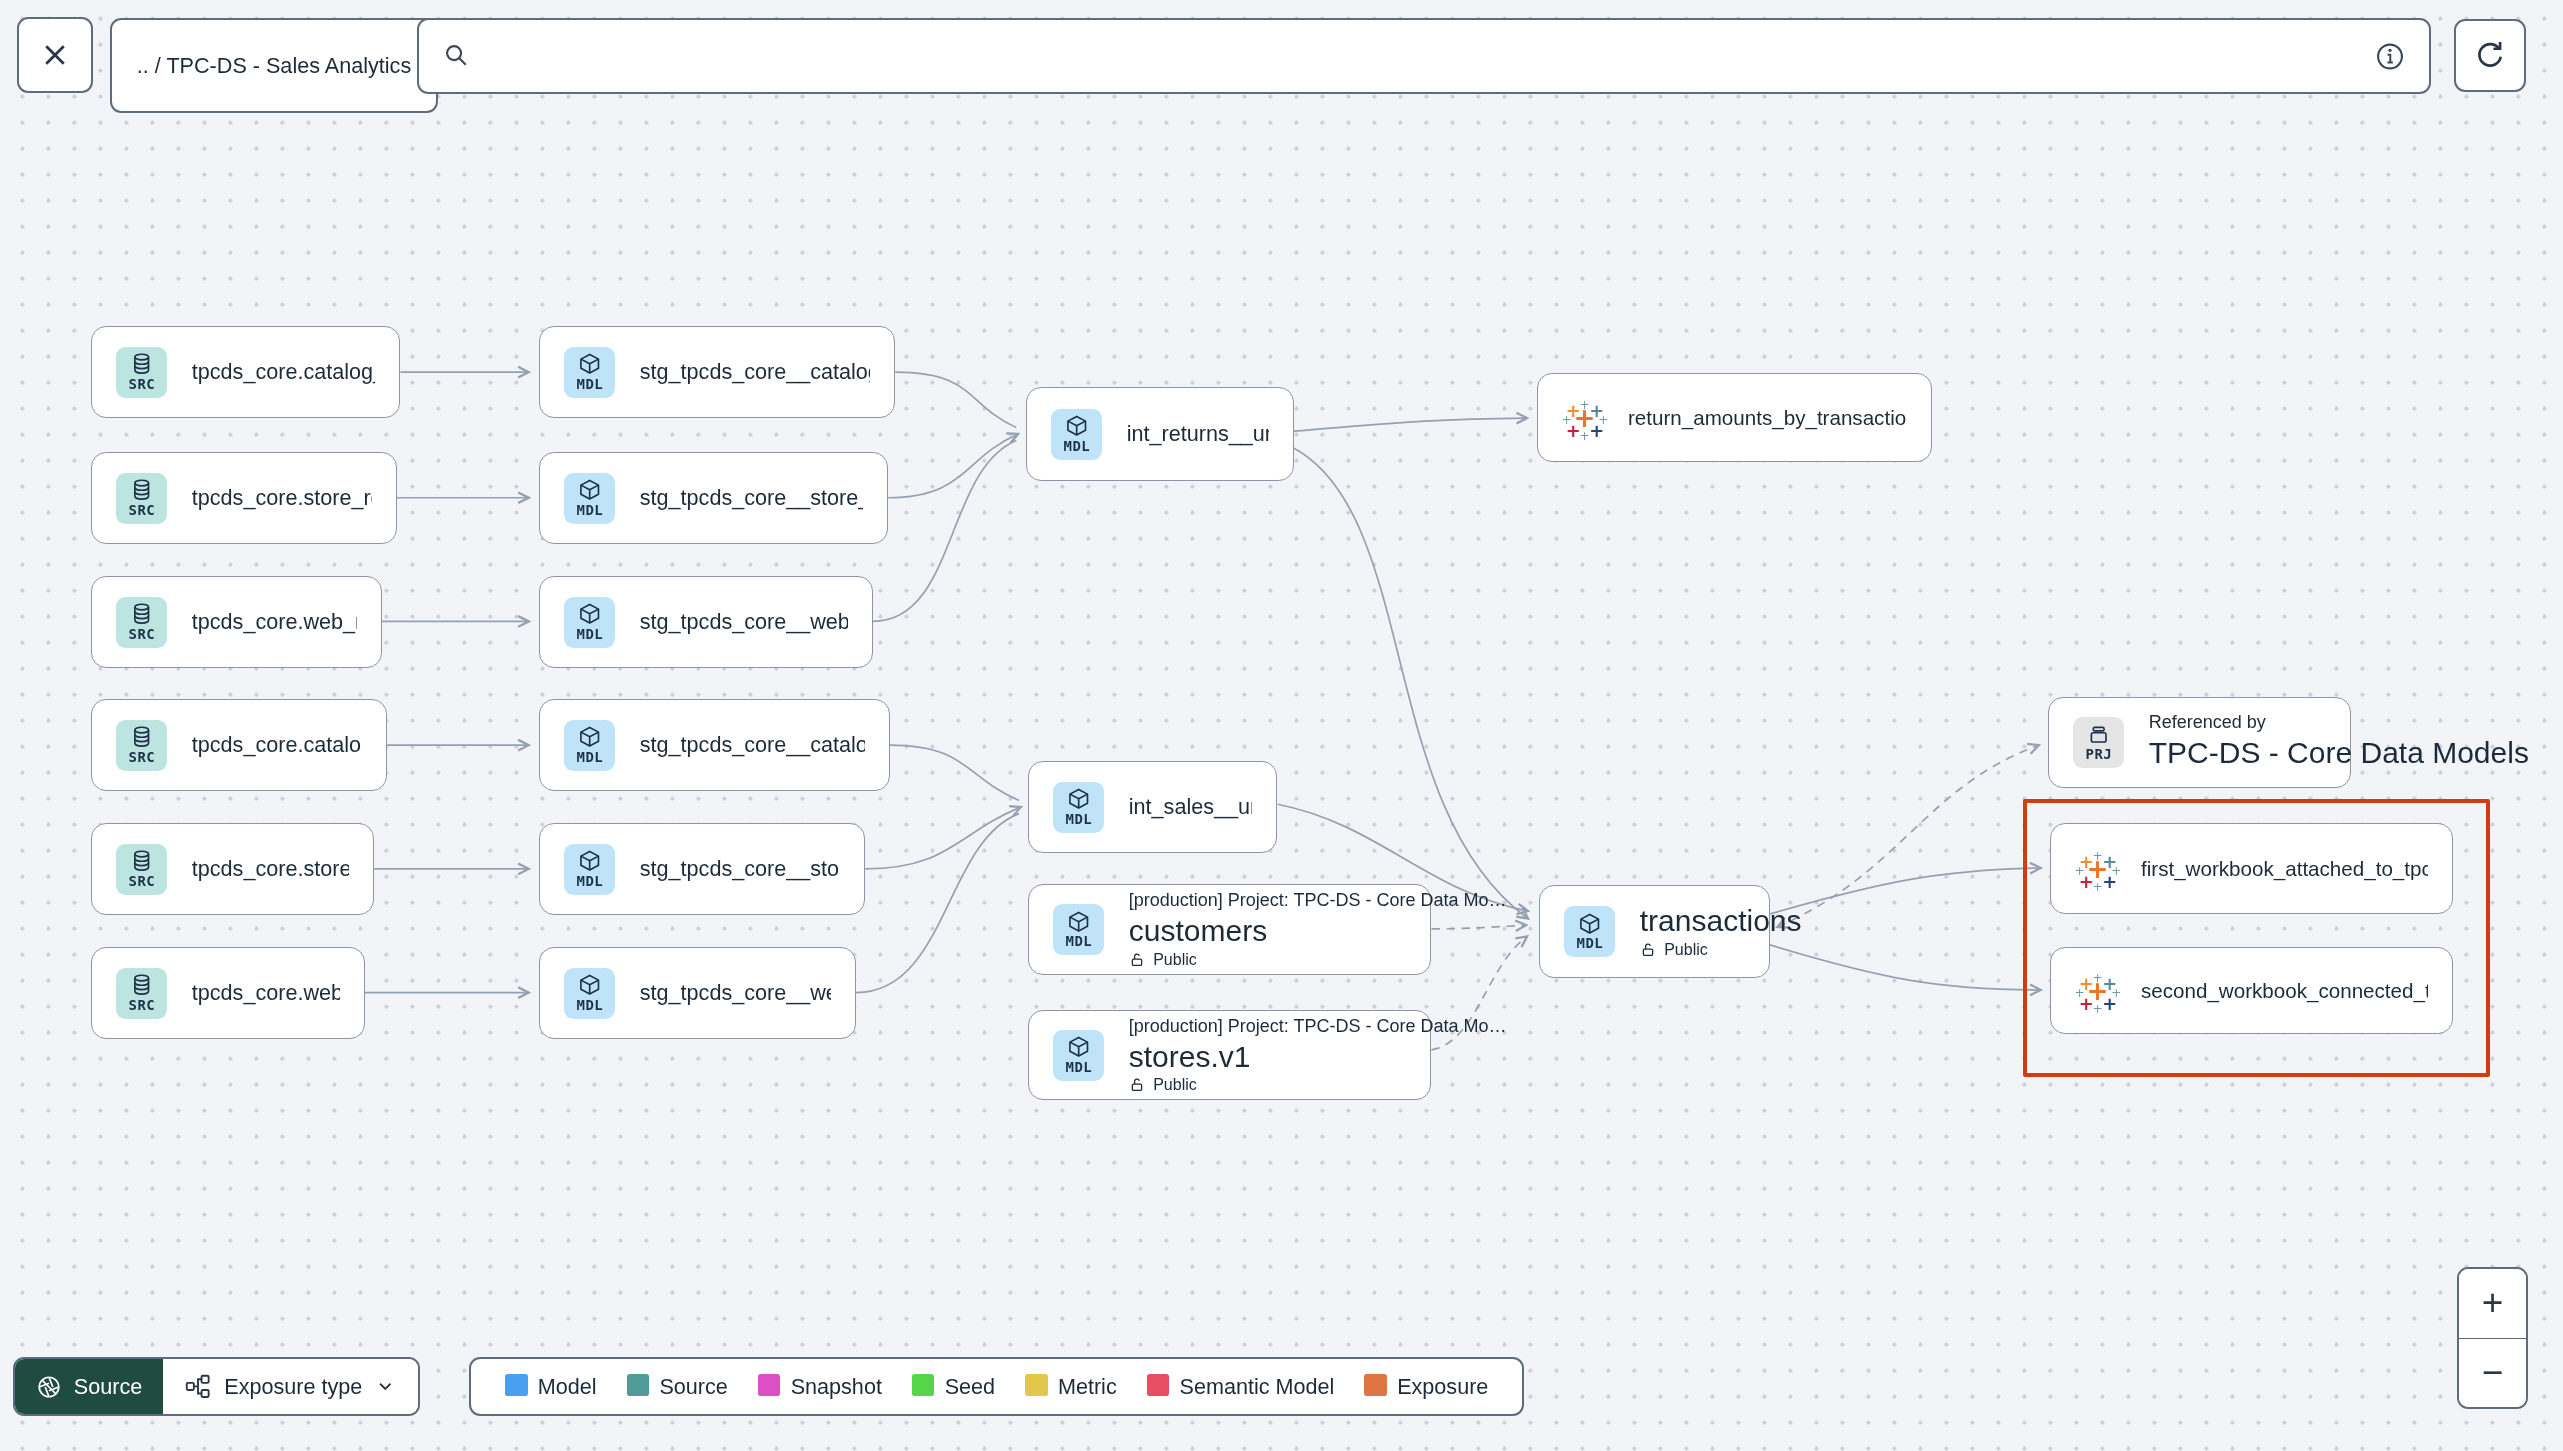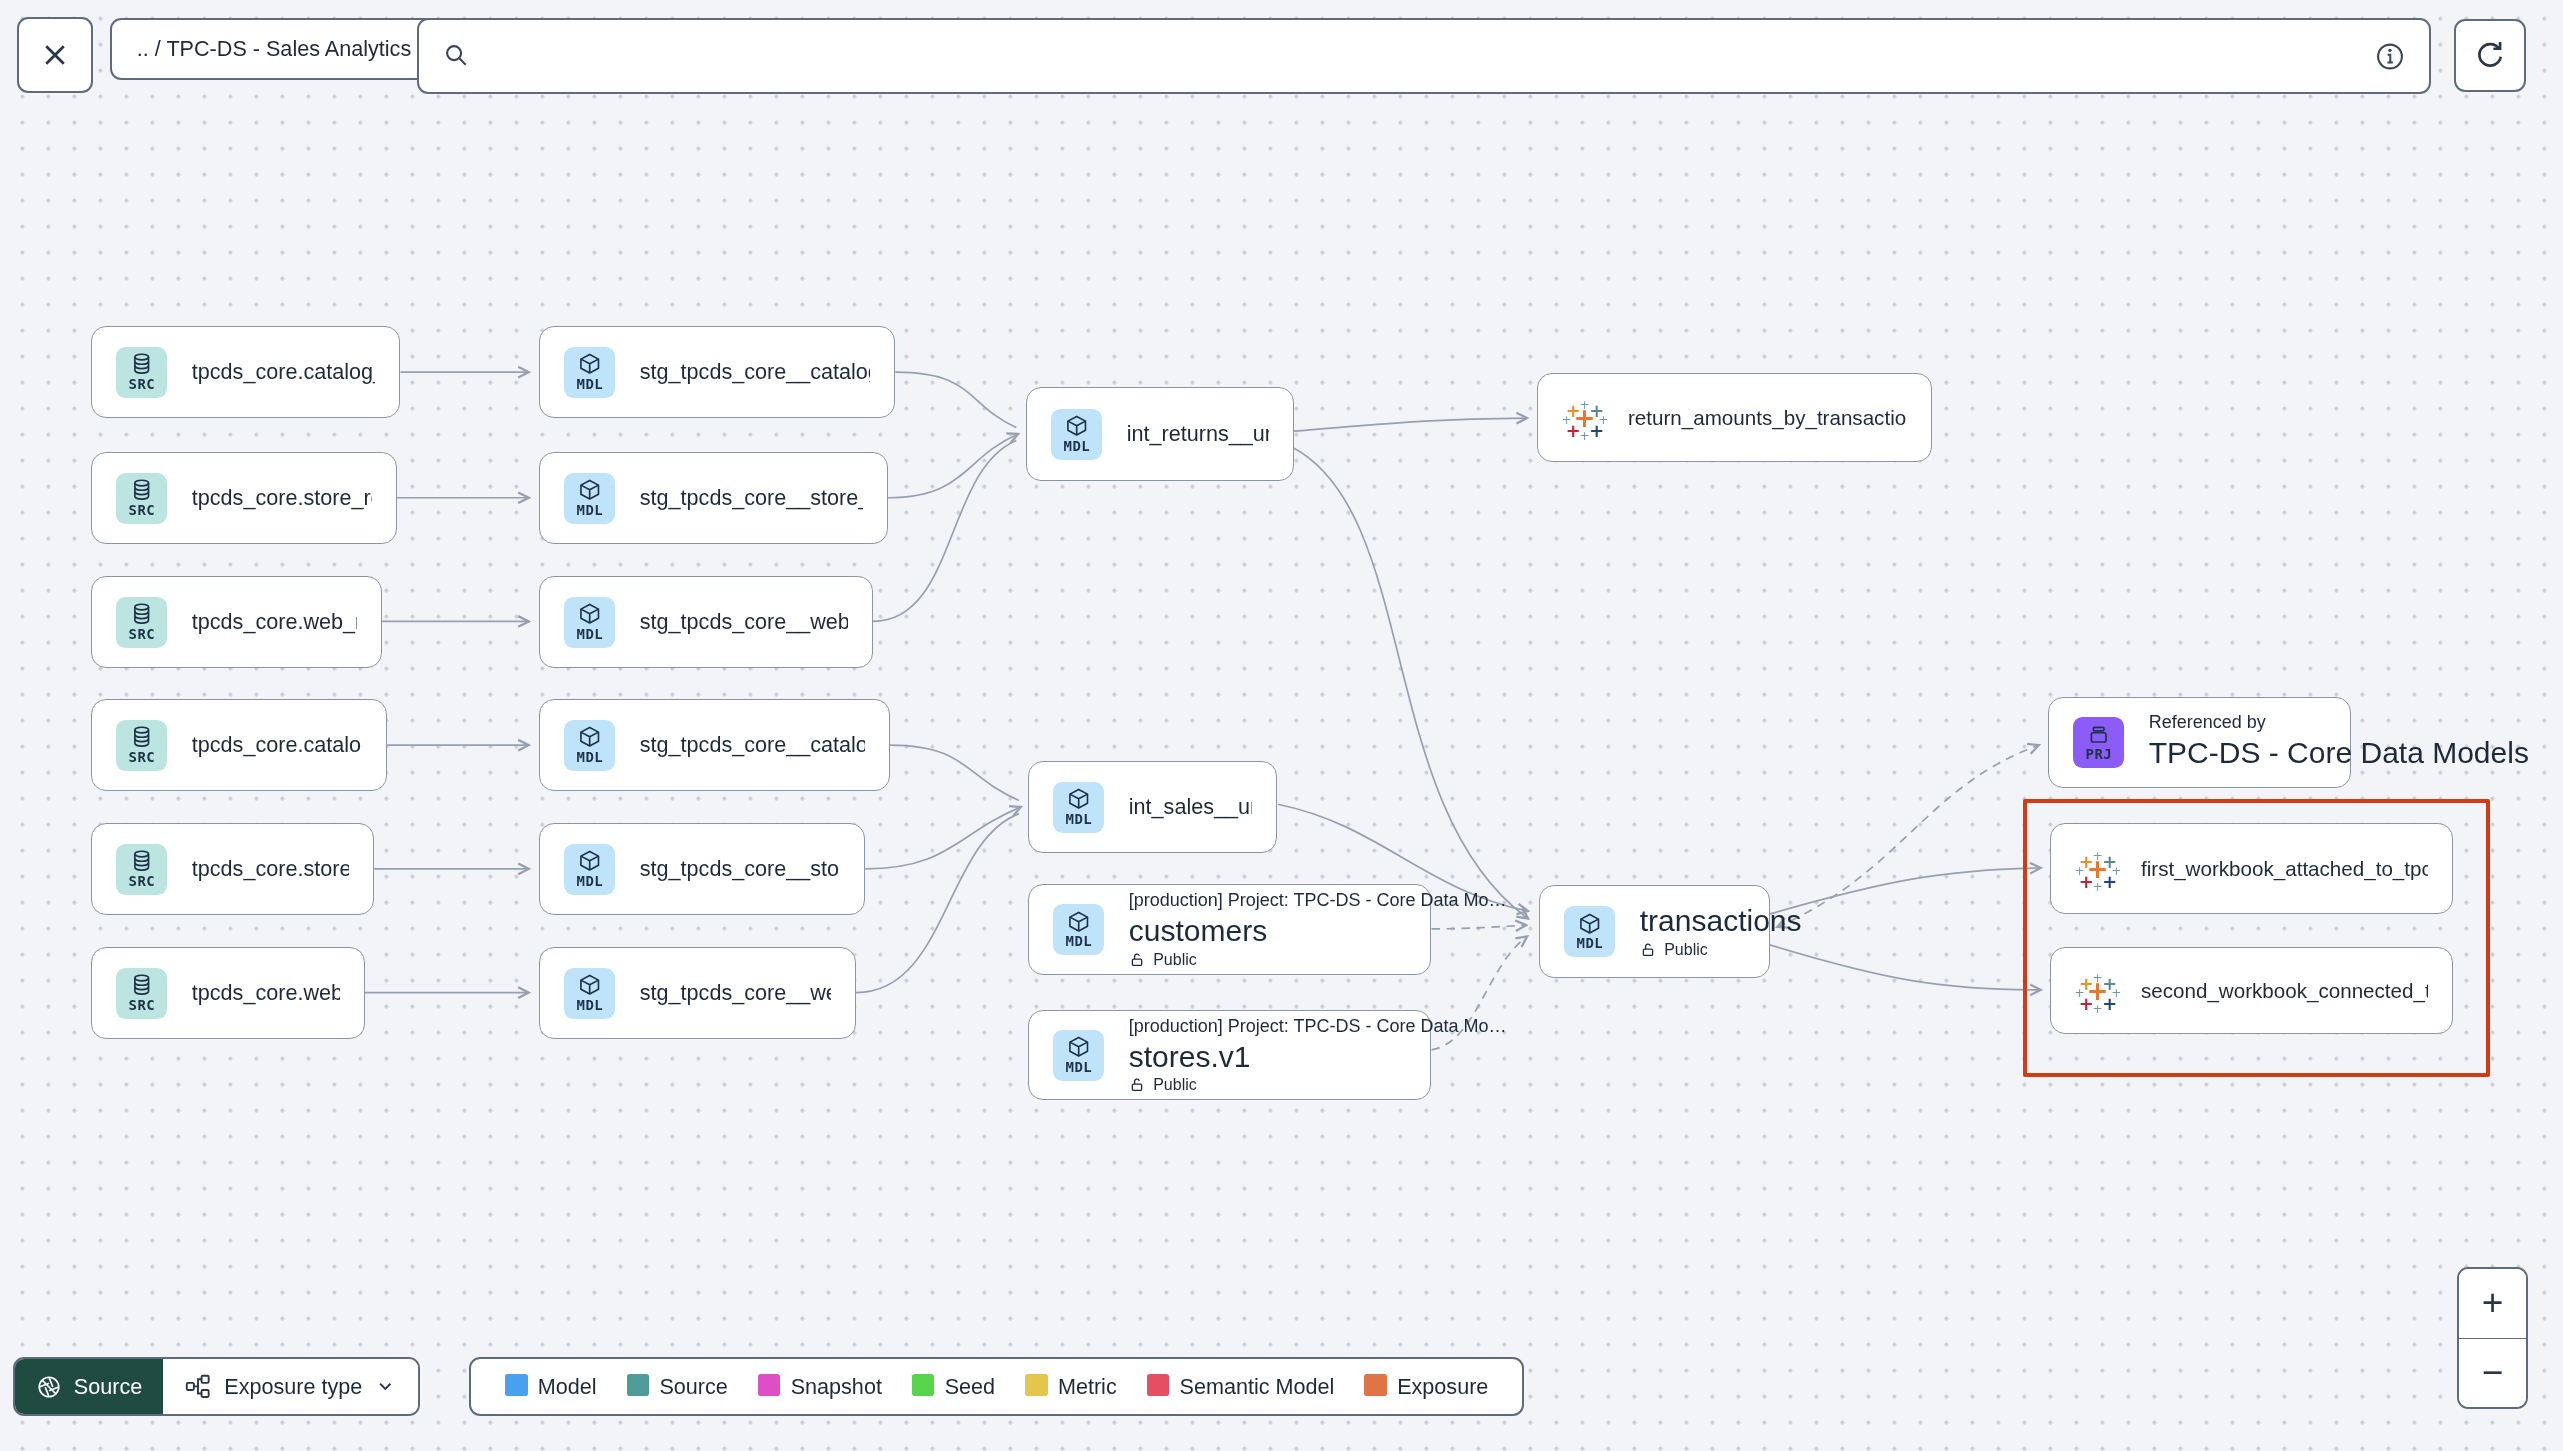--- a/index.html
+++ b/index.html
@@ -98,21 +98,21 @@
 </svg>
 
 <div class="stage">
 
   <div class="tbtn" style="left:17px;top:17px;width:76px;height:76px;">
     <svg width="30" height="30" viewBox="0 0 24 24">
       <path d="M5,5 L19,19 M19,5 L5,19" stroke="#2a3647" stroke-width="2.2" fill="none"></path>
     </svg>
   </div>
 
-  <div class="tbtn" style="left:110px;top:18px;width:328px;height:62px;">
+  <div class="tbtn" style="left:110px;top:18px;width:328px;height:95px;">
     <span class="breadcrumb">.. / TPC-DS - Sales Analytics</span>
   </div>
 
   <div class="searchbar">
     <svg width="28" height="28" viewBox="0 0 24 24">
       <circle cx="9.5" cy="9.5" r="6" fill="none" stroke="#3a4657" stroke-width="1.8"></circle>
       <path d="M14,14 L19.5,19.5" stroke="#3a4657" stroke-width="1.8"></path>
     </svg>
     <span class="info-btn">
       <svg width="34" height="34" viewBox="0 0 24 24">
@@ -352,21 +352,21 @@
       <span class="meta-access">
         <svg width="16" height="16" viewBox="0 0 17 17">
             <use href="#i-lock"></use>
           </svg>
         <span>Public</span>
       </span>
     </span>
   </div>
 
   <div class="node" style="left:2048px;top:697px;width:303px;height:91px;">
-    <span class="badge" style="background-color: #8b5cf6;">
+    <span class="badge" style="background-color: #e5e5e5;">
       <svg viewBox="0 0 25 25" width="23.4" height="23.4">
           <use href="#i-prj"></use>
         </svg>
         <span class="badge-txt">PRJ</span>
     </span>
     <span class="ncol">
       <span class="meta-top">Referenced by</span>
       <span class="meta-name">TPC-DS - Core Data Models</span>
     </span>
   </div>

